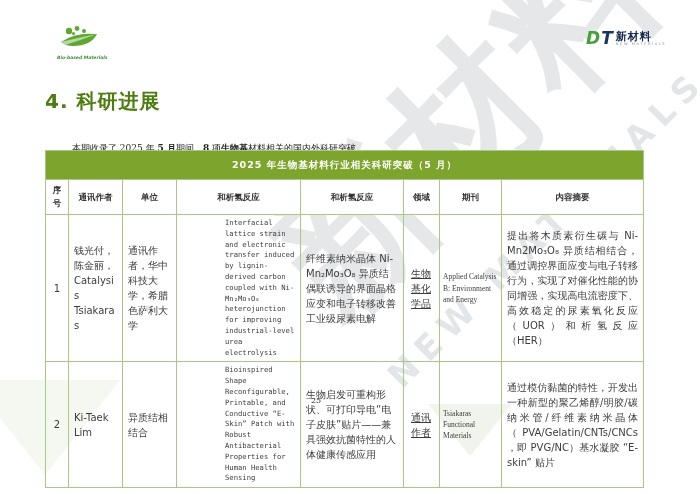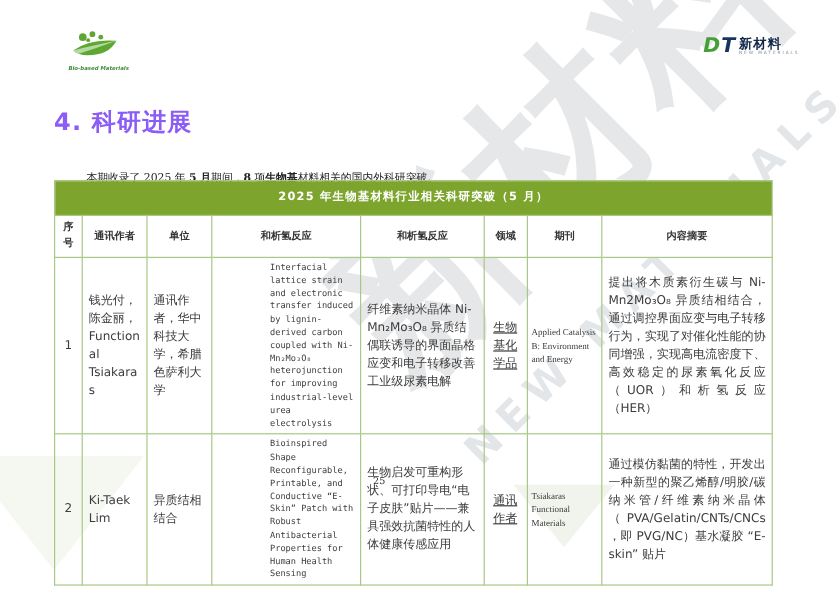--- a/index.html
+++ b/index.html
@@ -22,21 +22,21 @@
   
   .logo-bio{position:absolute;left:57px;top:24px;width:60px;text-align:left;z-index:2;}
   .logo-bio .lbl{font-size:4.5px;font-weight:700;color:#3f8f3a;font-style:italic;margin-top:1px;white-space:nowrap;}
   .logo-dt{position:absolute;left:586px;top:30px;display:flex;align-items:center;gap:3px;z-index:2;}
   .dt-d{font-size:17px;font-weight:900;font-style:italic;color:#45a038;line-height:1;}
   .dt-t{font-size:17px;font-weight:900;font-style:italic;color:#17335f;line-height:1;margin-left:-2px;}
   .dt-right{display:flex;flex-direction:column;line-height:1;}
   .dt-cn{font-size:11px;font-weight:700;color:#13284a;letter-spacing:1px;}
   .dt-en{font-size:3.6px;color:#8a8f99;letter-spacing:1.6px;margin-top:1px;}
   
-  .sec-title{position:absolute;left:45px;top:88px;font-size:20px;font-weight:700;color:#8b5cf6;z-index:1;letter-spacing:1px;}
+  .sec-title{position:absolute;left:45px;top:88px;font-size:20px;font-weight:700;color:#4d7c0f;z-index:1;letter-spacing:1px;}
   .intro{position:absolute;left:72px;top:133px;font-size:9px;color:#222;z-index:1;
     font-family:"DejaVu Serif","Liberation Serif",serif;}
   .intro b{font-weight:700;}
   
   .tbl-wrap{position:absolute;left:45px;top:150px;width:598px;z-index:1;}
   table{border-collapse:collapse;table-layout:fixed;width:598px;background:transparent;}
   td,th{border:1px solid #a9c885;padding:3px 5px;vertical-align:middle;
     font-size:10px;line-height:1.5;color:#3c3c3c;word-wrap:break-word;overflow:hidden;}
   tr.band td{background:#7da42c;color:#ffffff;font-weight:700;font-size:9.5px;
     text-align:center;letter-spacing:1px;height:22px;}
@@ -114,21 +114,21 @@
         <th>通讯作者</th>
         <th>单位</th>
         <th>和析氢反应</th>
         <th>和析氢反应</th>
         <th>领域</th>
         <th>期刊</th>
         <th>内容摘要</th>
       </tr>
       <tr class="r1">
         <td class="c-no">1</td>
-        <td>钱光付，陈金丽，Functional Tsiakaras</td>
+        <td>钱光付，陈金丽，Catalysis Tsiakaras</td>
         <td>通讯作者，华中科技大学，希腊色萨利大学</td>
         <td class="mono">Interfacial lattice strain and electronic transfer induced by lignin-derived carbon coupled with Ni-Mn₂Mo₃O₈ heterojunction for improving industrial-level urea electrolysis</td>
         <td>纤维素纳米晶体 Ni-Mn₂Mo₃O₈ 异质结偶联诱导的界面晶格应变和电子转移改善工业级尿素电解</td>
         <td class="c-field">生物基化学品</td>
         <td class="c-journal">Applied Catalysis B: Environment and Energy</td>
         <td class="c-sum">提出将木质素衍生碳与 Ni-Mn2Mo₃O₈ 异质结相结合，通过调控界面应变与电子转移行为，实现了对催化性能的协同增强，实现高电流密度下、高效稳定的尿素氧化反应（UOR）和析氢反应（HER）</td>
       </tr>
       <tr class="r2">
         <td class="c-no">2</td>
         <td>Ki-Taek Lim</td>

